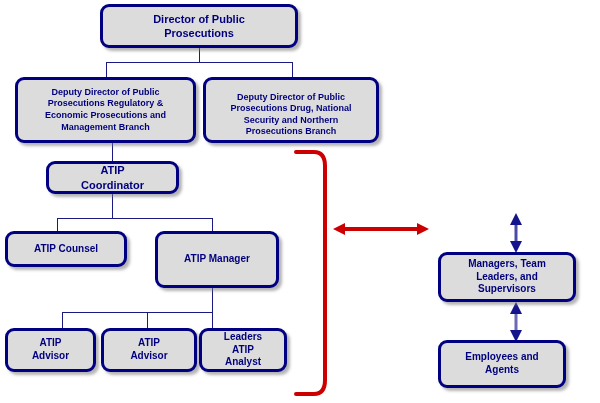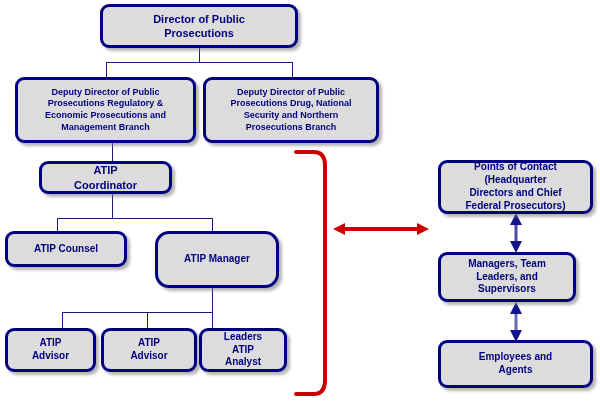--- a/index.html
+++ b/index.html
@@ -93,33 +93,33 @@
   <div class="conn vline" style="left:212px; top:312px; width:1px; height:16px;"></div>
 
   <div class="node f11" style="left:100px; top:4px; width:198px; height:44px;">
     <span class="lbl">Director of Public Prosecutions</span>
   </div>
 
   <div class="node f9" style="left:15px; top:77px; width:181px; height:66px;justify-content:flex-end;">
     <span class="lbl">Deputy Director of Public Prosecutions Regulatory &amp; Economic Prosecutions and Management Branch</span>
   </div>
 
-  <div class="node f9" style="left:203px; top:77px; width:176px; height:66px;">
+  <div class="node f9" style="left:203px; top:77px; width:176px; height:66px;align-items:flex-end;">
     <span class="lbl">Deputy Director of Public Prosecutions Drug, National Security and Northern Prosecutions Branch</span>
   </div>
 
-  <div class="node f11" style="left:39px; top:161px; width:133px; height:33px;">
+  <div class="node f11" style="left:46px; top:161px; width:133px; height:33px;">
     <span class="lbl">ATIP Coordinator</span>
   </div>
 
   <div class="node f10" style="left:5px; top:231px; width:122px; height:36px;">
     <span class="lbl">ATIP Counsel</span>
   </div>
 
-  <div class="node f10" style="left:155px; top:231px; width:124px; height:57px;border-radius:14px;">
+  <div class="node f10" style="left:155px; top:231px; width:124px; height:57px;">
     <span class="lbl">ATIP Manager</span>
   </div>
 
   <div class="node f10" style="left:5px; top:328px; width:91px; height:44px;">
     <span class="lbl">ATIP Advisor</span>
   </div>
 
   <div class="node f10" style="left:101px; top:328px; width:96px; height:44px;">
     <span class="lbl">ATIP Advisor</span>
   </div>
@@ -151,25 +151,22 @@
   </div>
 
   <div class="varrow" style="left:507px; top:301px; width:18px; height:42px;">
     <svg width="18" height="42" viewBox="0 0 18 42">
       <line x1="9" y1="6" x2="9" y2="36" stroke="#6a6ab5" stroke-width="3"></line>
       <polygon points="9,1 3,13 15,13" fill="#14148c"></polygon>
       <polygon points="9,41 3,29 15,29" fill="#14148c"></polygon>
     </svg>
   </div>
 
-  <div class="node f10" style="left:438px; top:160px; width:155px; height:54px;">
-    <span class="lbl">Points of Contact (Headquarter Directors and Chief Federal Prosecutors)</span>
-  </div>
 
   <div class="node f10" style="left:438px; top:252px; width:138px; height:50px;">
     <span class="lbl">Managers, Team Leaders, and Supervisors</span>
   </div>
 
-  <div class="node f10" style="left:438px; top:340px; width:155px; height:48px;justify-content:center;">
+  <div class="node f10" style="left:438px; top:340px; width:128px; height:48px;justify-content:center;">
     <span class="lbl">Employees and Agents</span>
   </div>
 
 </div>
 
 </body></html>

